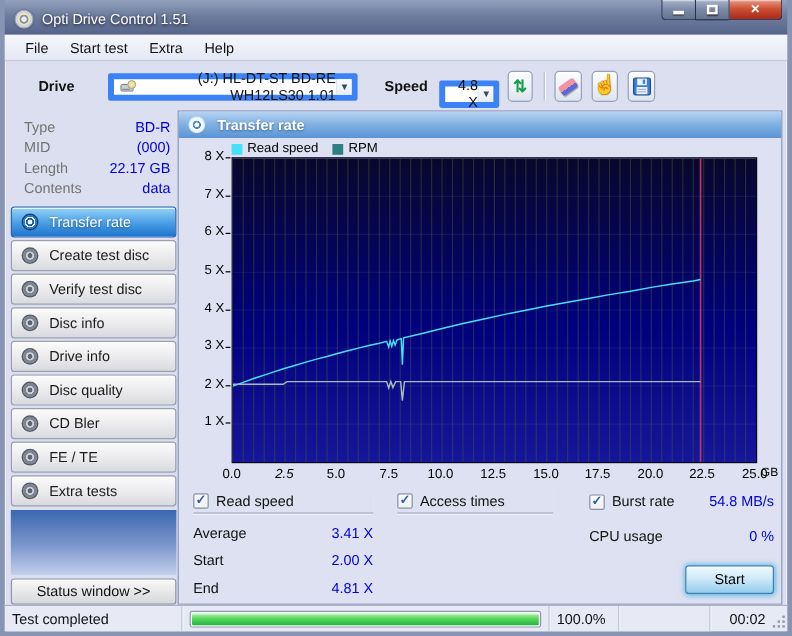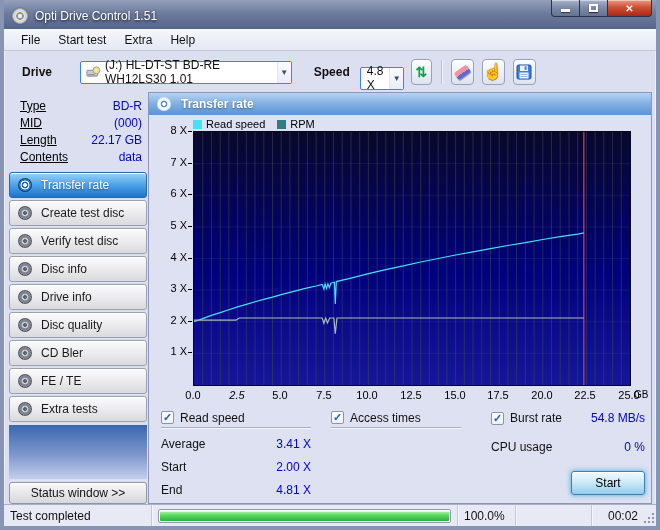--- a/index.html
+++ b/index.html
@@ -20,36 +20,36 @@
   .winbtn.close { width:45px; border-bottom-right-radius:4px; background:linear-gradient(180deg,#e89a86 0%,#cf5034 45%,#a82917 100%); }
   .glyph-min { width:9px; height:3px; background:#fff; box-shadow:0 1px 1px #333; margin-top:5px; }
   .glyph-max { width:9px; height:8px; border:2px solid #fff; box-shadow:0 1px 1px #333; }
 
   
   .client { width:652px; height:497px; background:#dcdff0; position:relative; box-shadow:inset 0 0 0 1px #eef1fa; }
 
   .menubar { position:absolute; left:0; top:0; width:652px; height:22px; background:linear-gradient(180deg,#f5f7fc,#e4e8f4); border-bottom:1px solid #c4cadc; display:flex; align-items:center; padding-left:8px; }
   .menu-item { padding:2px 9px; }
 
-  .toolbar { position:absolute; left:4px; top:23px; width:528px; height:40px; display:flex; align-items:center; }
+  .toolbar { position:absolute; left:14px; top:23px; width:528px; height:40px; display:flex; align-items:center;text-align:right; }
   .tb-label { font-weight:bold; }
-  .combo { height:23px; background:#fff; border:1px solid #3b82f6; border-radius:2px; display:flex; align-items:center; font-size:12px; }
+  .combo { height:23px; background:#fff; border:5px solid #3b82f6; border-radius:2px; display:flex; align-items:center; font-size:12px; }
   .combo .arrow-zone { margin-left:auto; width:17px; align-self:stretch; display:flex; align-items:center; justify-content:center; color:#3a4a66; font-size:8px; border-left:1px solid #dfe4ee; background:linear-gradient(180deg,#fafbfe,#e8edf6); }
   .toolbtn { height:26px; border:1px solid #97a1b8; border-radius:4px; background:linear-gradient(180deg,#fdfdfe 0%,#eef1f7 50%,#dde3ee 100%); display:flex; align-items:center; justify-content:center; box-shadow:inset 0 1px 0 #fff; }
   .vsep { width:1px; height:24px; background:#b9c0d4; box-shadow:1px 0 0 #f2f4fa; }
   .refresh-glyph { color:#14a04a; font-weight:bold; font-size:14px; line-height:1; }
   .eraser { width:15px; height:9px; border-radius:2px; transform:rotate(-35deg); background:linear-gradient(180deg,#f293a4 0%,#f293a4 55%,#5e6ad2 55%,#5e6ad2 100%); box-shadow:0 1px 1px rgba(0,0,30,.4); }
   .hand-glyph { color:#c2a500; font-size:16px; line-height:1; text-shadow:0 0 1px #7a6800; }
 
   
   .sidebar { position:absolute; left:4px; top:63px; width:140px; height:412px; display:flex; flex-direction:column; }
   .disc-info { padding:5px 6px 6px 12px; }
   .disc-header { font-weight:bold; margin-bottom:5px; }
   .info-row { display:flex; justify-content:space-between; height:17px; align-items:center; }
-  .info-row .lbl { color:#000000;text-decoration:underline; }
+  .info-row .lbl { color:#737373; }
   .info-row .val { color:#0000d4; }
   .side-btn { height:26px; margin:1px 1px 2px 1px; border:1px solid #9aa0ae; border-radius:3px; background:linear-gradient(180deg,#fbfbfc 0%,#ececee 50%,#d9dadf 100%); display:flex; align-items:center; gap:9px; padding-left:8px; color:#1a1a1a; box-shadow:inset 0 1px 0 #fff; }
   .side-btn.selected { background:linear-gradient(180deg,#96d4f8 0%,#51a4e8 48%,#1b74cd 100%); border-color:#2a66a8; color:#fff; text-shadow:0 1px 2px rgba(0,20,60,.5); }
   .disc-glyph { width:14px; height:14px; border-radius:50%; background:radial-gradient(circle at 50% 50%, #5a5f68 0 2px, #c9ccd2 2.5px 3.5px, #7c8materials 0, #7c828c 4px 6px, #5a5f68 6.2px 7px); }
   .side-btn .disc-glyph { background:radial-gradient(circle at 50% 50%, #5f646e 0 1.8px, #cdd0d6 2.2px 3.2px, #7e8590 3.6px 5.8px, #565c66 6px 7px); }
   .side-btn.selected .disc-glyph { background:radial-gradient(circle at 50% 50%, #eaf4ff 0 1.8px, #1b5ea8 2.2px 3.2px, #e8f2fc 3.6px 4.4px, #2e77c2 4.6px 5.8px, #123f74 6px 7px); }
   .side-filler { flex:1; margin:1px; background:linear-gradient(180deg,#3b67af 0%,#7d97cc 55%,#c3cfec 100%); }
   .status-win-btn { height:22px; margin:2px 1px 0 1px; border:1px solid #8f95a4; border-radius:3px; background:linear-gradient(180deg,#f8f8f9 0%,#e8e8ea 50%,#d6d7db 100%); display:flex; align-items:center; justify-content:center; box-shadow:inset 0 1px 0 #fff; }
 
   

